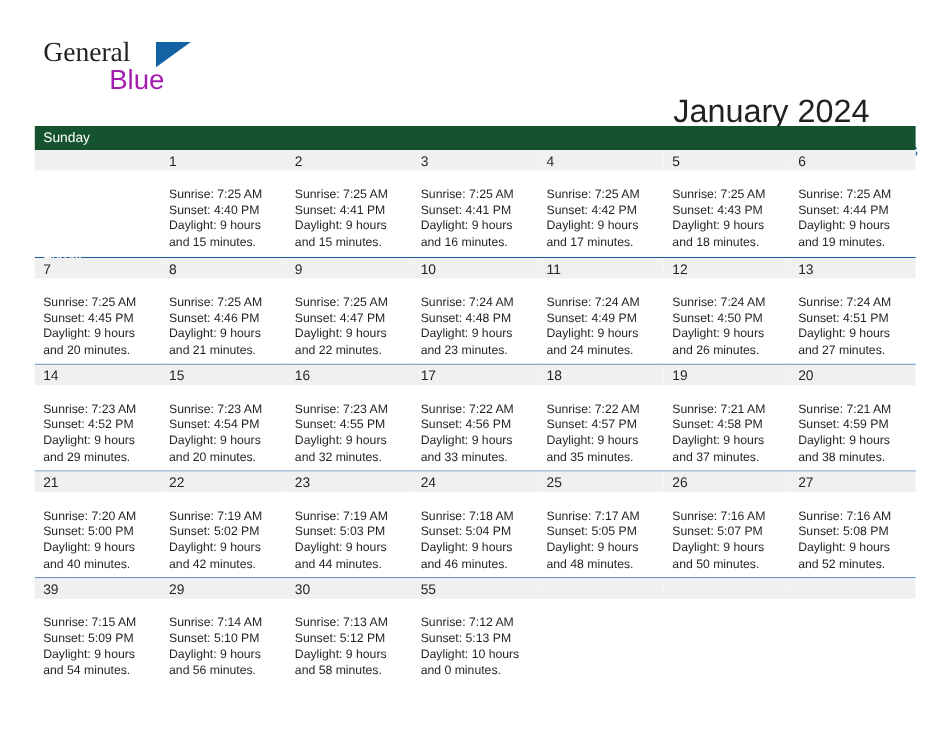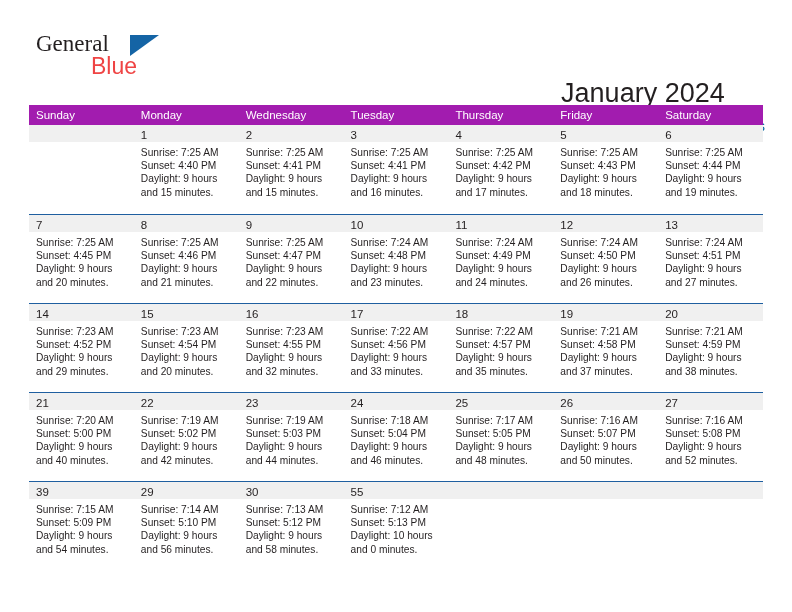--- a/index.html
+++ b/index.html
@@ -43,21 +43,21 @@
     color: #231f20;
     letter-spacing: 0px;
     line-height: 24px;
     font-family: Liberation Serif, serif;
   }
   .brand-blue {
     position: absolute;
     left: 55px;
     top: 22px;
     font-size: 23px;
-    color: #ef4444;
+    color: #a21caf;
     line-height: 24px;
   }
   .brand-triangle {
     position: absolute;
     left: 94px;
     top: 3px;
     width: 0;
     height: 0;
     border-left: 29px solid #1464a5;
     border-bottom: 21px solid transparent;
@@ -86,22 +86,23 @@
 
   
   .calendar {
     position: absolute;
     left: 29px;
     top: 105px;
     width: 734px;
   }
   .dow-row {
     display: flex;
-    background: #a21caf;
+    background: #14532d;
     height: 20px;
+    flex-direction: column;
   }
   .dow-cell {
     flex: 1 1 0;
     color: #ffffff;
     font-size: 11.5px;
     line-height: 20px;
     padding-left: 7px;
     box-sizing: border-box;
     white-space: nowrap;
   }
@@ -129,21 +130,21 @@
   }
   .day.empty .day-numband {
     background: #f0f0f0;
   }
   .day-num {
     font-size: 11.5px;
     line-height: 17px;
     color: #231f20;
   }
   .day-lines {
-    padding: 4px 6px 0 7px;
+    padding: 14px 6px 0 7px;
   }
   .day-line {
     font-size: 10.2px;
     line-height: 13.2px;
     color: #231f20;
     white-space: nowrap;
   }
 </style>
 </head>
 <body>

